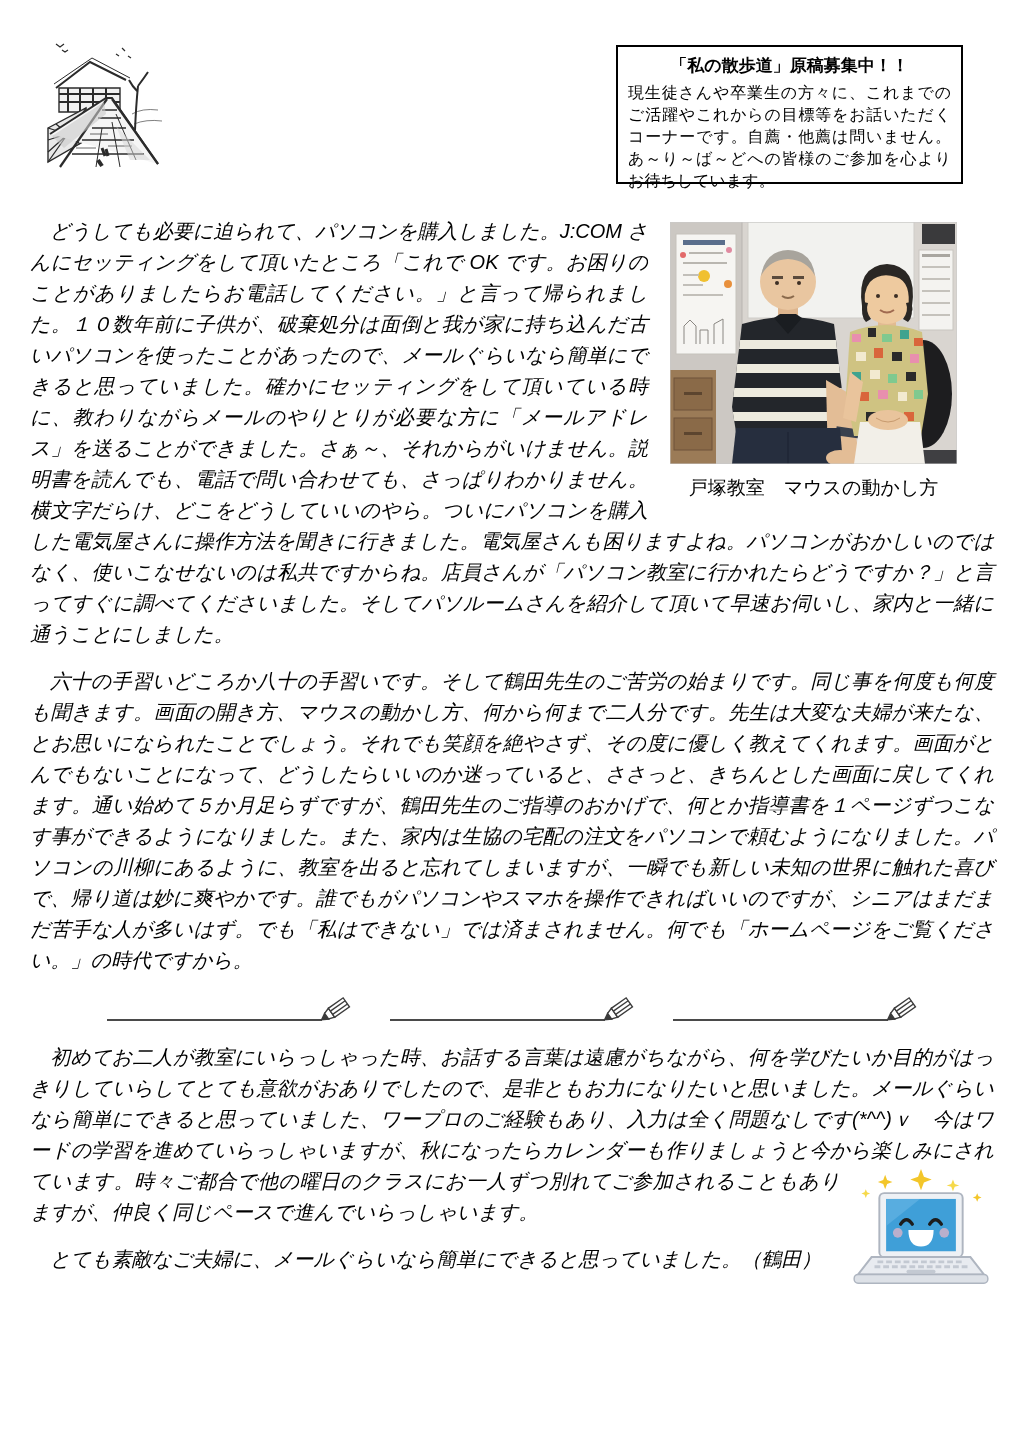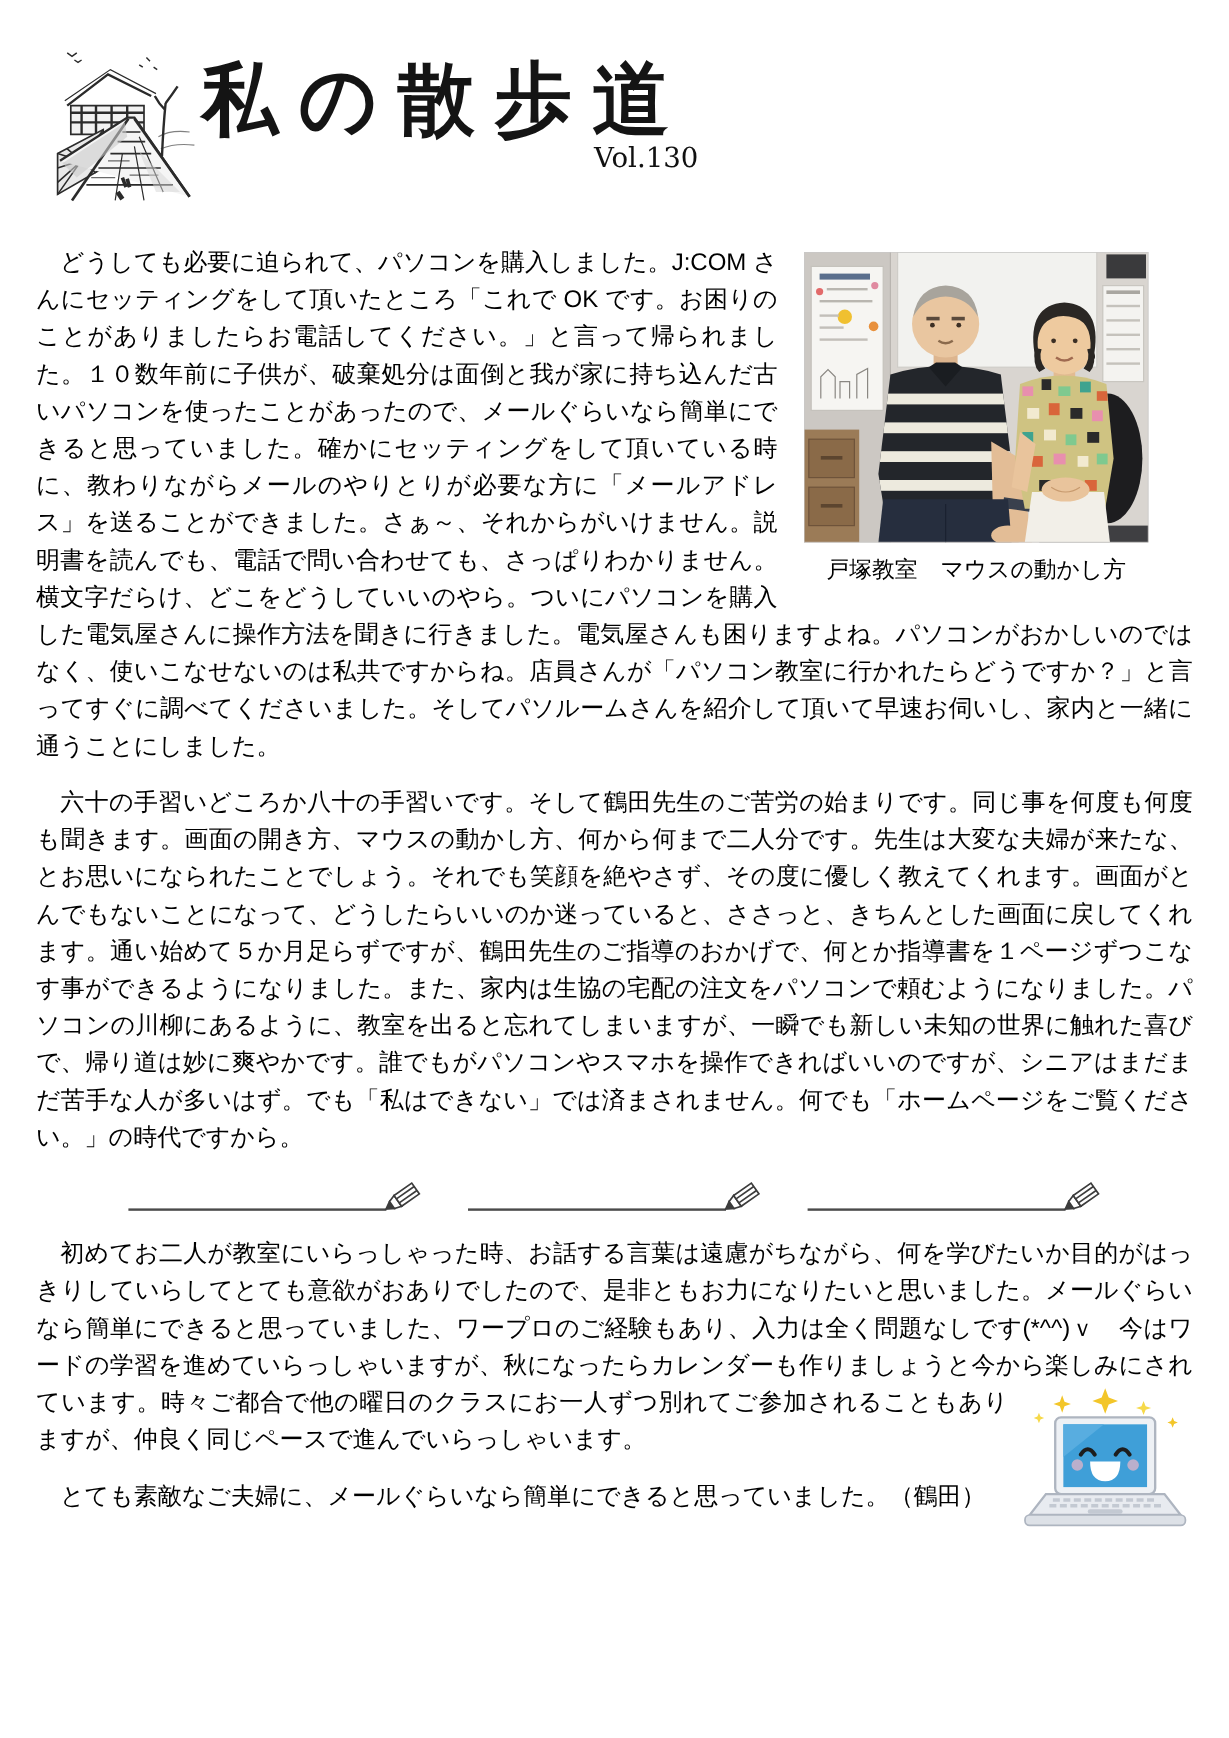--- a/index.html
+++ b/index.html
@@ -15,21 +15,21 @@
                 white-space:nowrap; transform:scaleY(1.05); }
   .vol { font-family:"DejaVu Serif", serif; font-size:23px; text-align:right;
          padding-right:6px; margin-top:-6px; color:#111; }
   .recruit-box { position:absolute; left:616px; top:45px; width:347px; height:139px;
                  border:2px solid #000; box-sizing:border-box; padding:7px 10px 6px; }
   .recruit-title { text-align:center; font-weight:bold; font-size:17px; margin-bottom:5px; }
   .recruit-body { font-size:16px; line-height:22px; text-align:justify; }
 
   
   .main { padding:16px 30px 0; font-size:20px; line-height:31px; }
-  .main p { margin:0 0 16px; text-align:justify; }
+  .main p { margin:12px 0 16px; text-align:justify;font-style:italic; }
 
   .photo-float { float:right; width:336px; margin:6px 0 6px 10px; }
   .photo-float svg.photo { display:block; margin-left:12px; background:#d9d5d0; }
   .photo-caption { width:287px; margin:8px 0 0 12px; text-align:center; font-size:19px; }
 
   .divider { display:flex; justify-content:center; align-items:flex-end; gap:38px;
              margin:4px 0 16px; height:34px; }
   .divider .seg { display:flex; align-items:flex-end; }
   .divider .seg-line { width:215px; height:2px; background:#4a4a4a; margin-bottom:5px; }
   .divider .pencil { margin-left:-4px; margin-bottom:-1px; }
@@ -73,23 +73,23 @@
           <path d="M30 112 l20 0 M62 110 l24 0 M44 98 l18 0" stroke-width="1" stroke-opacity="0.7"></path>
 
           <path d="M6 100 L58 66 L60 78 L18 112 Z" fill="#c9c9c9" stroke="none" opacity="0.6"></path>
           <path d="M70 90 L104 124 L84 124 Z" fill="#d6d6d6" stroke="none" opacity="0.5"></path>
 
           <path d="M56 112 l3 8 M60 113 l2 7" stroke-width="3"></path>
           <path d="M52 124 l4 6" stroke-width="4"></path>
         </g>
       </svg>
     </div>
-    <div class="title-wrap">
-      <h1 class="main-title">私の散歩道</h1>
-      <div class="vol">Vol.130</div>
+    <div class="recruit-box">
+      <div class="recruit-title">「私の散歩道」原稿募集中！！</div>
+      <div class="recruit-body">現生徒さんや卒業生の方々に、これまでのご活躍やこれからの目標等をお話いただくコーナーです。自薦・他薦は問いません。あ～り～ば～どへの皆様のご参加を心よりお待ちしています。</div>
     </div>
   </header>
 
   <main class="main">
 
     <div class="block1">
       <figure class="photo-float" style="margin:6px 0 6px 10px; padding:0;">
         <svg class="photo" width="287" height="242" viewBox="0 0 287 242">
           <rect width="287" height="242" fill="#d9d5d0"></rect>
           <rect x="0" y="0" width="72" height="242" fill="#ccc8c3"></rect>

